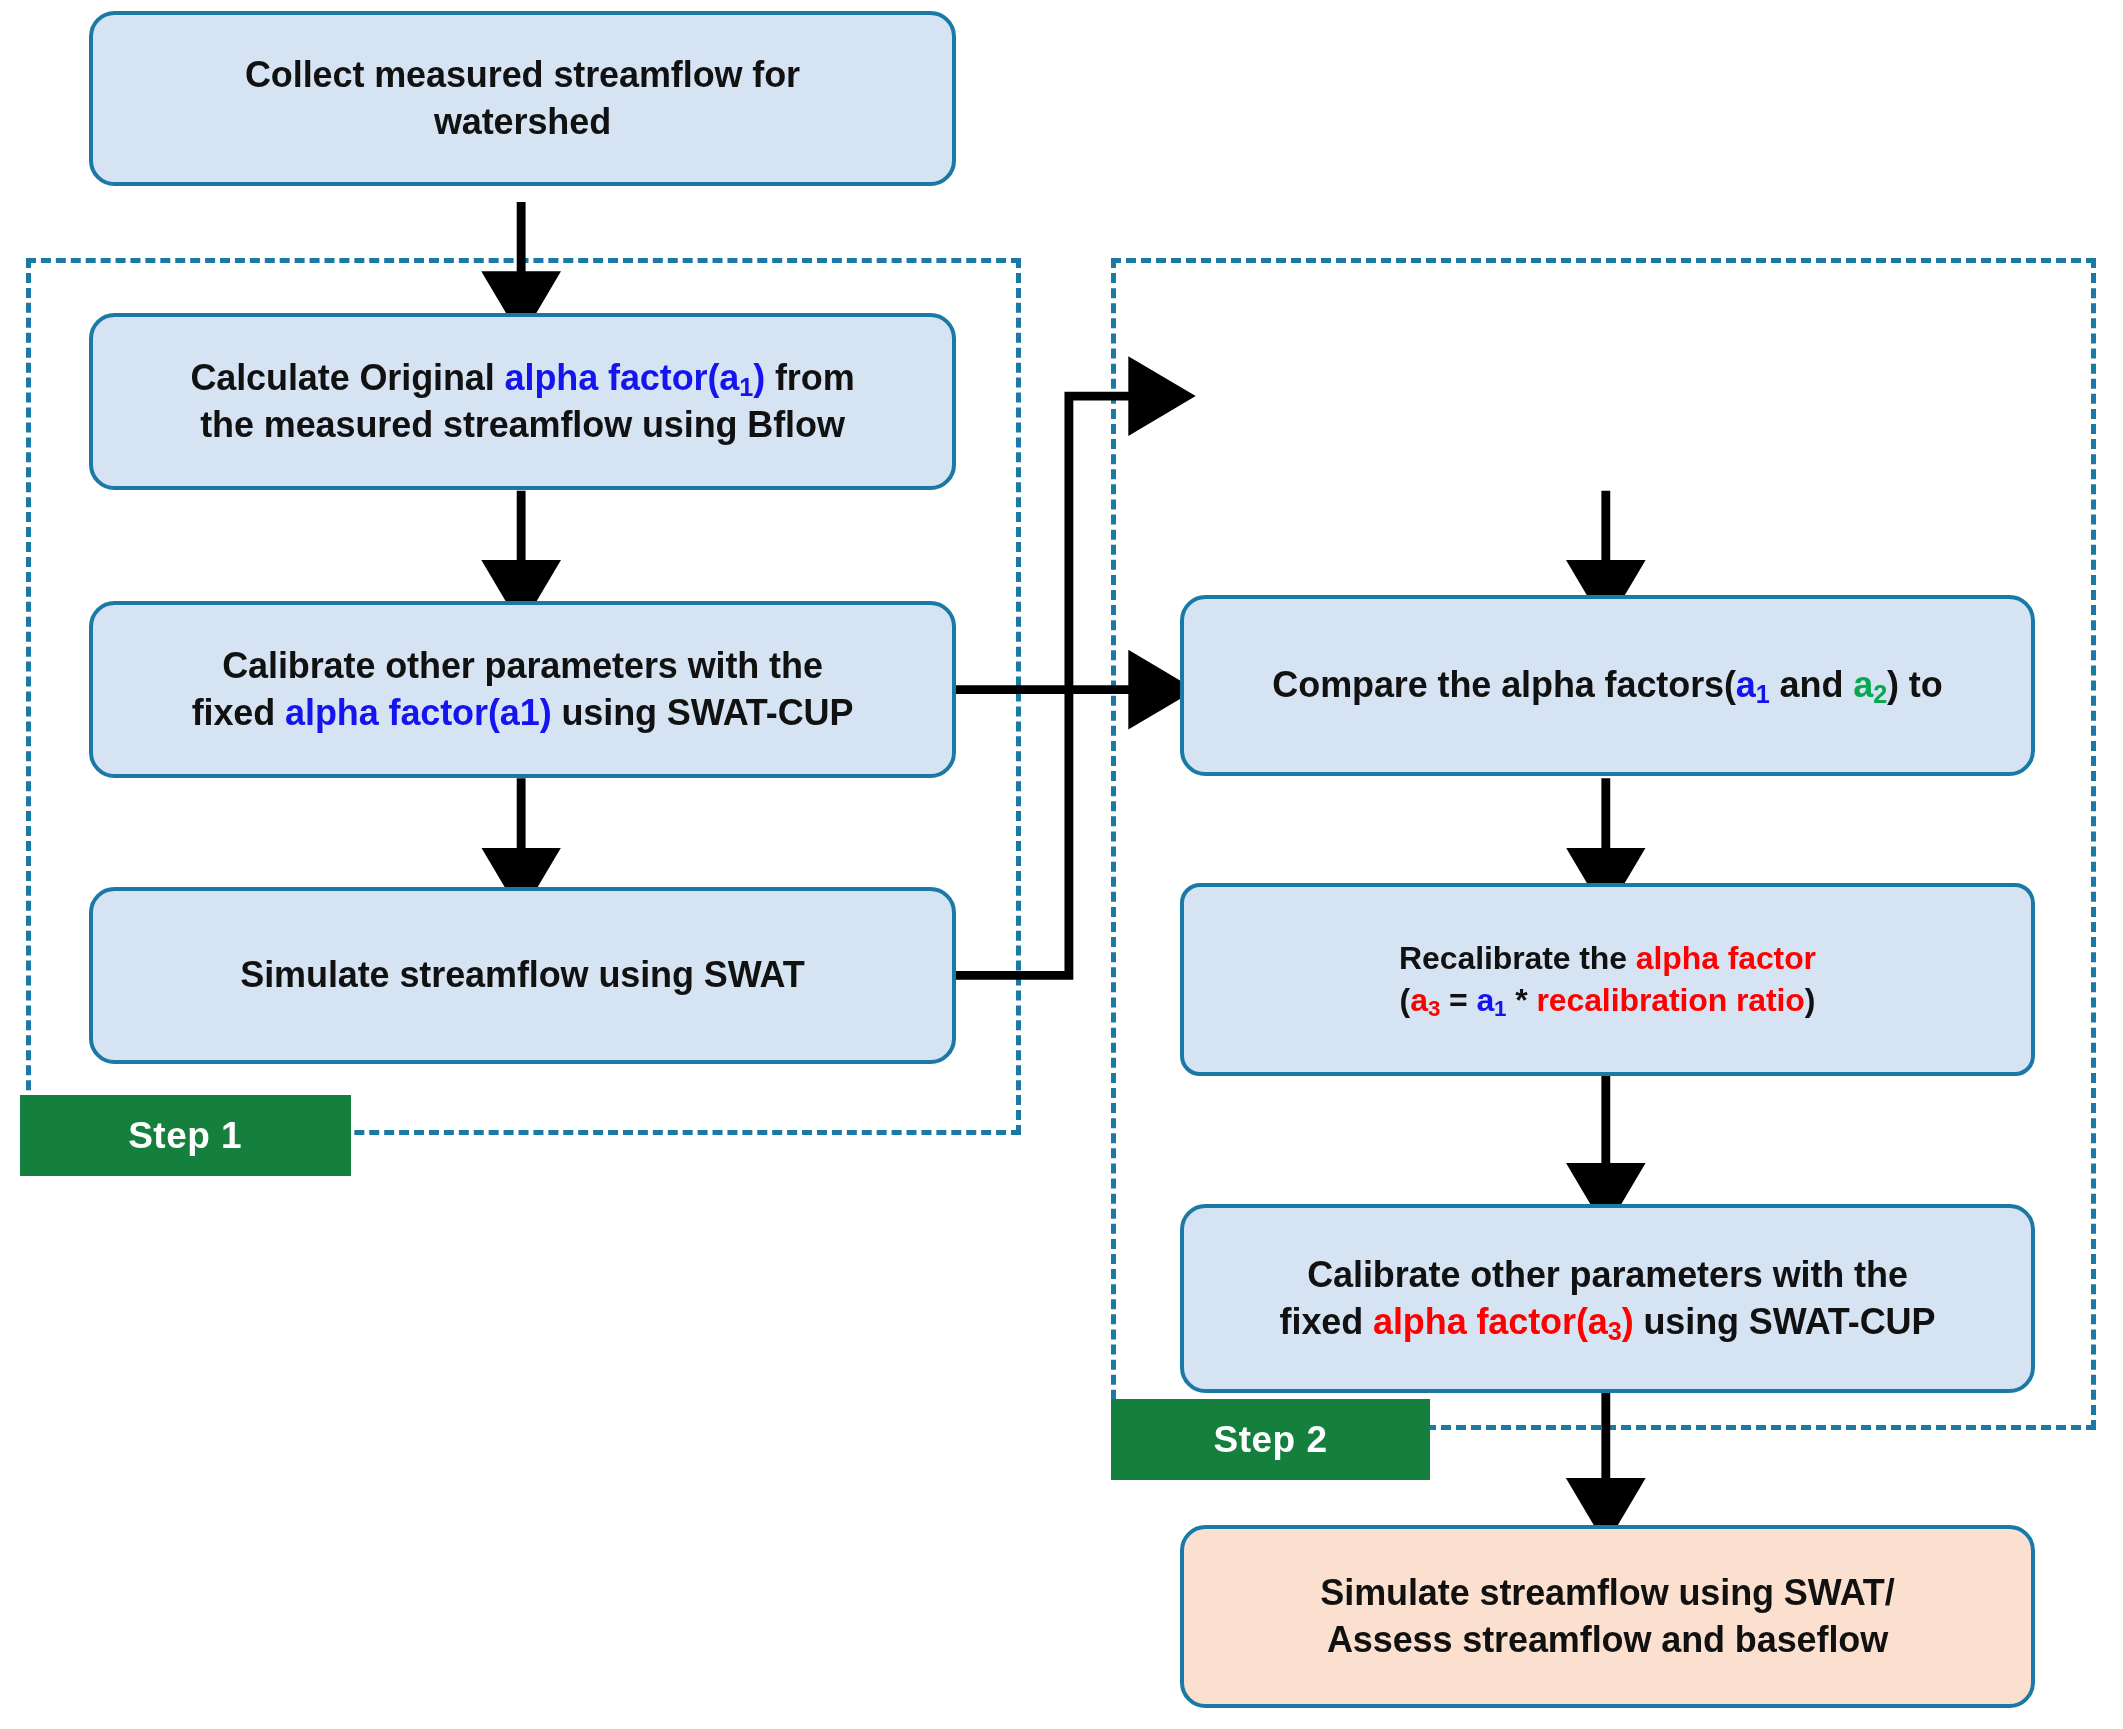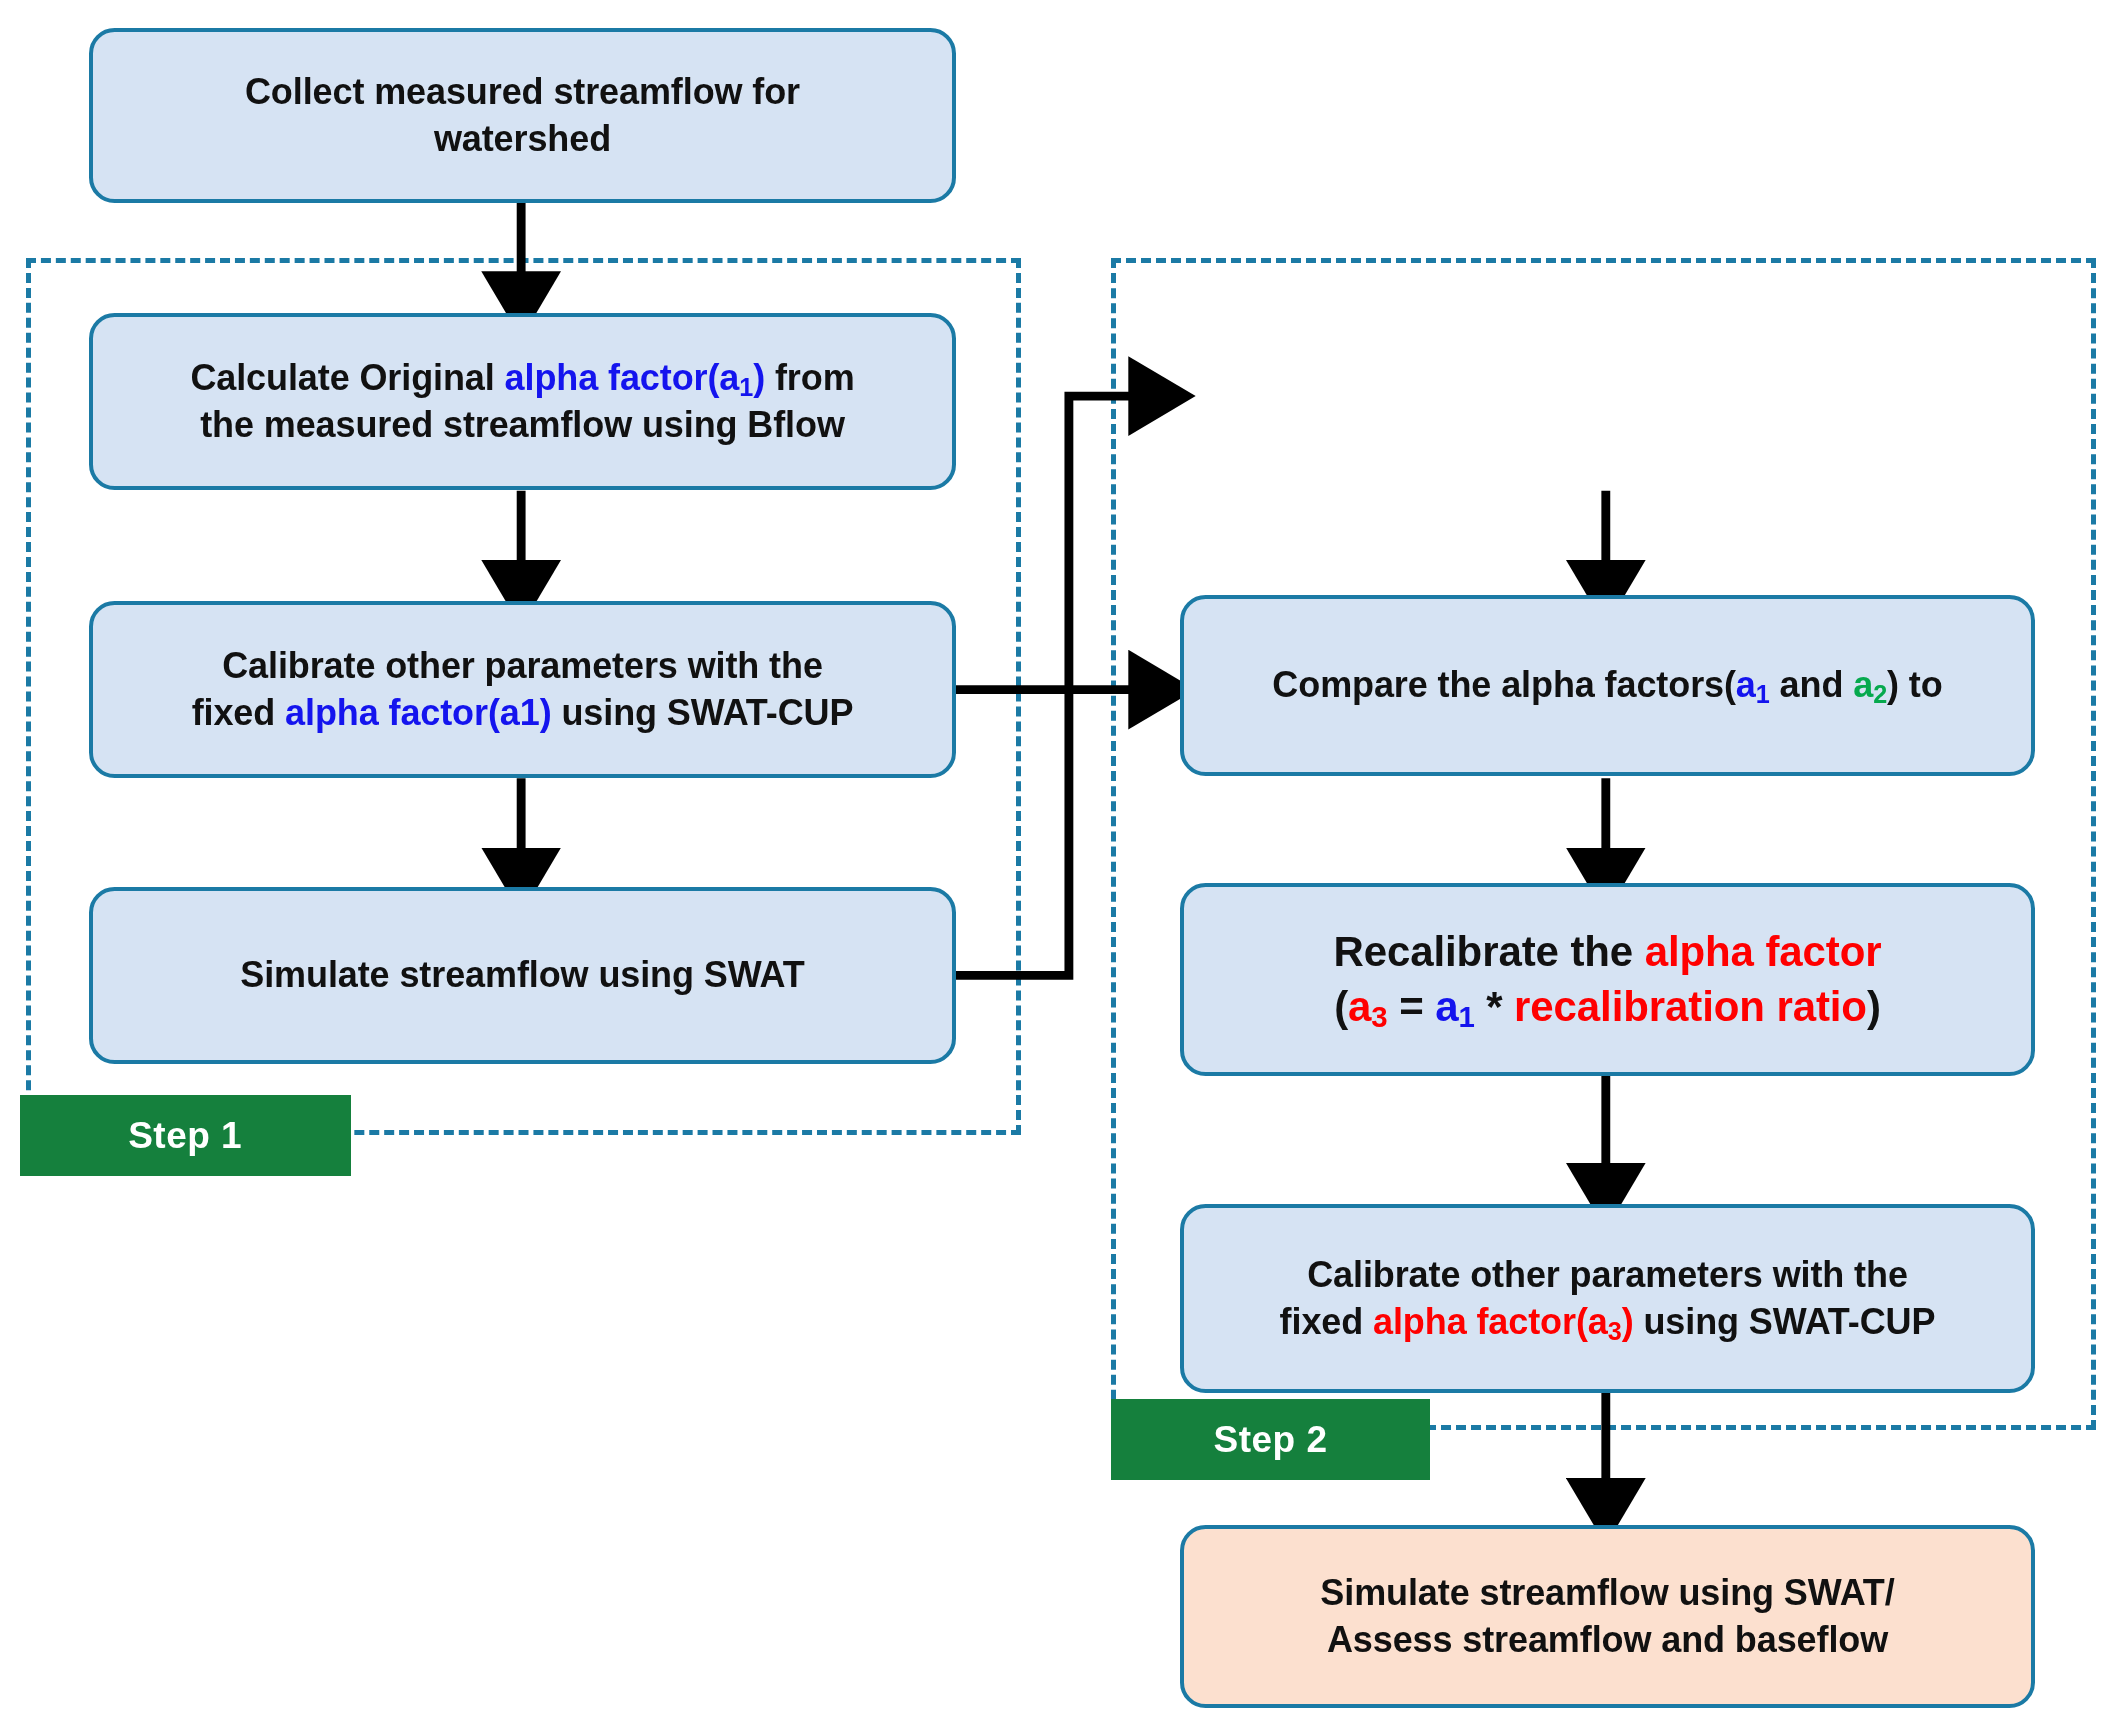--- a/index.html
+++ b/index.html
@@ -115,21 +115,21 @@
 
     <line x1="1630" y1="498" x2="1630" y2="598" stroke="#000000" stroke-width="9" marker-end="url(#ah)"></line>
 
     <line x1="1630" y1="790" x2="1630" y2="890" stroke="#000000" stroke-width="9" marker-end="url(#ah)"></line>
 
     <line x1="1630" y1="1090" x2="1630" y2="1210" stroke="#000000" stroke-width="9" marker-end="url(#ah)"></line>
 
     <line x1="1630" y1="1412" x2="1630" y2="1530" stroke="#000000" stroke-width="9" marker-end="url(#ah)"></line>
   </svg>
 
-  <div class="box" style="left:89px; top:28px; width:867px; height:175px; font-size:36px;">
+  <div class="box" style="left:89px; top:11px; width:867px; height:175px; font-size:36px;">
     <span class="txt">
       <span>Collect measured streamflow for</span><br>
       <span>watershed</span>
     </span>
   </div>
 
   <div class="box" style="left:89px; top:313px; width:867px; height:177px; font-size:36px;">
     <span class="txt">
       <span>Calculate Original </span><span class="blue"><span>alpha factor(a</span><sub>1</sub><span>) </span></span><span>from</span><br>
       <span>the measured streamflow using Bflow</span>
@@ -147,21 +147,21 @@
     <span class="txt">Simulate streamflow using SWAT</span>
   </div>
 
 
   <div class="box" style="left:1180px; top:595px; width:855px; height:181px; font-size:36px;">
     <span class="txt">
       <span>Compare the alpha factors(</span><span class="blue"><span>a</span><sub>1</sub></span><span> and </span><span class="green"><span>a</span><sub>2</sub></span><span>) to</span><br>
     </span>
   </div>
 
-  <div class="box" style="left:1180px; top:883px; width:855px; height:193px; font-size:42px;">
+  <div class="box" style="left:1180px; top:883px; width:855px; height:193px; font-size:32px;border-radius:20px;">
     <span class="txt">
       <span>Recalibrate the </span><span class="red">alpha factor</span><br>
       <span>(</span><span class="red"><span>a</span><sub>3</sub></span><span> = </span><span class="blue"><span>a</span><sub>1</sub></span><span> * </span><span class="red">recalibration ratio</span><span>)</span>
     </span>
   </div>
 
   <div class="box" style="left:1180px; top:1204px; width:855px; height:189px; font-size:36px;">
     <span class="txt">
       <span>Calibrate other parameters with the</span><br>
       <span>fixed </span><span class="red"><span>alpha factor(a</span><sub>3</sub><span>)</span></span><span> using SWAT-CUP</span>

